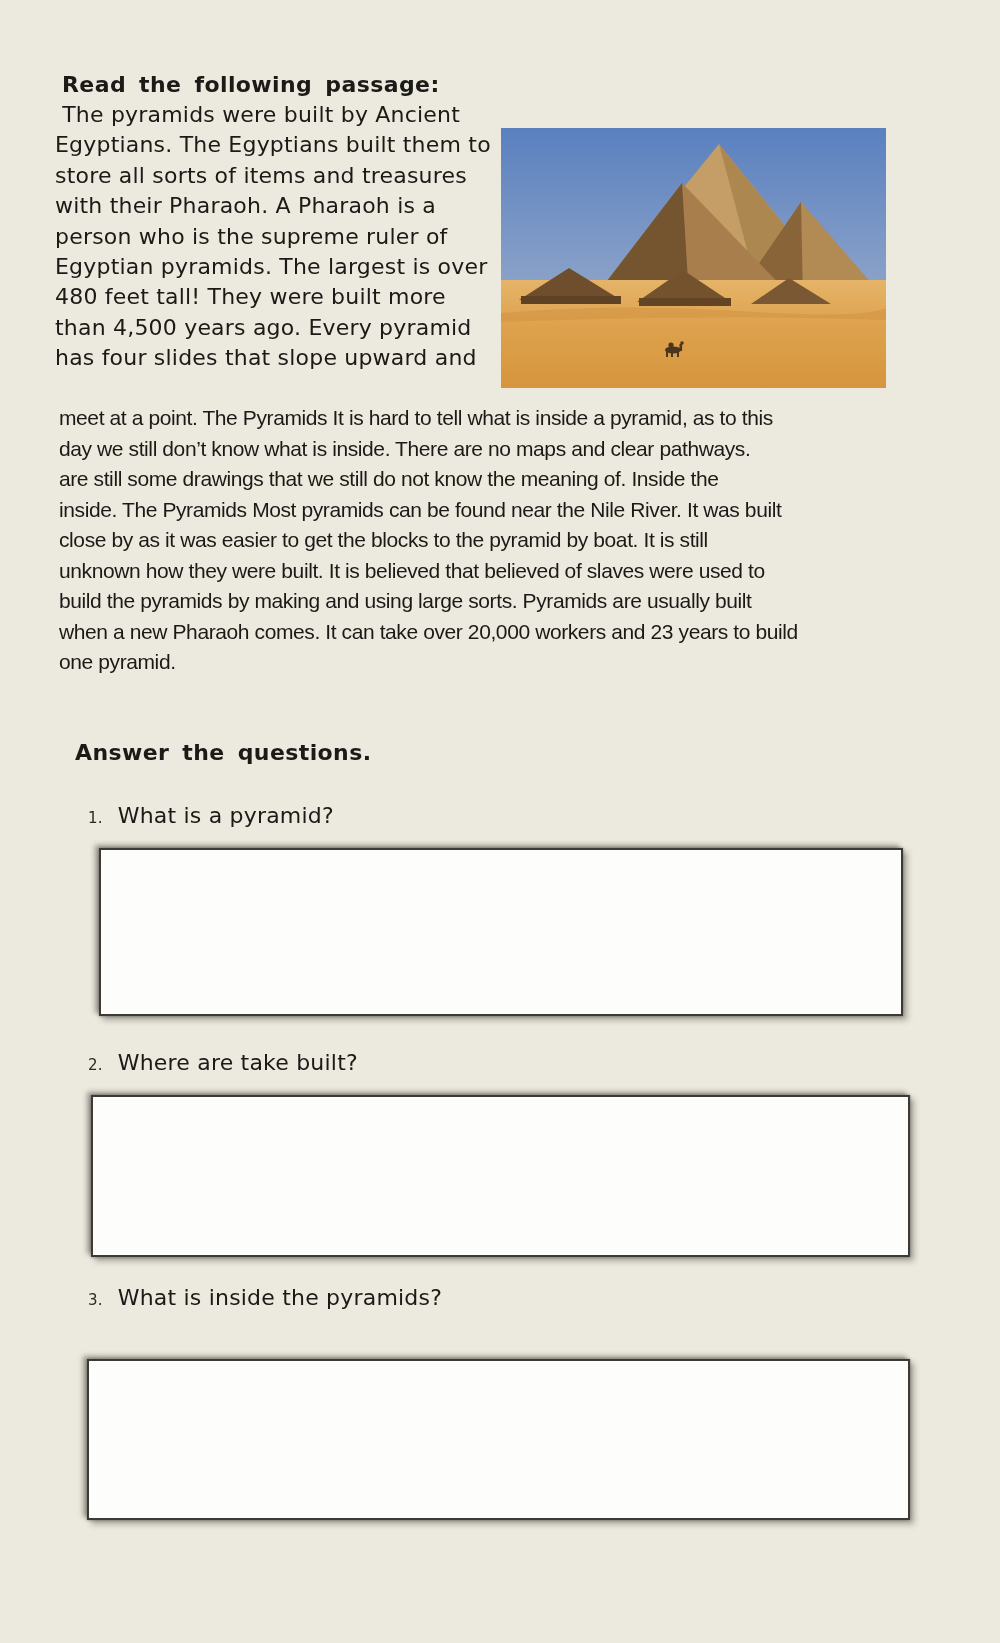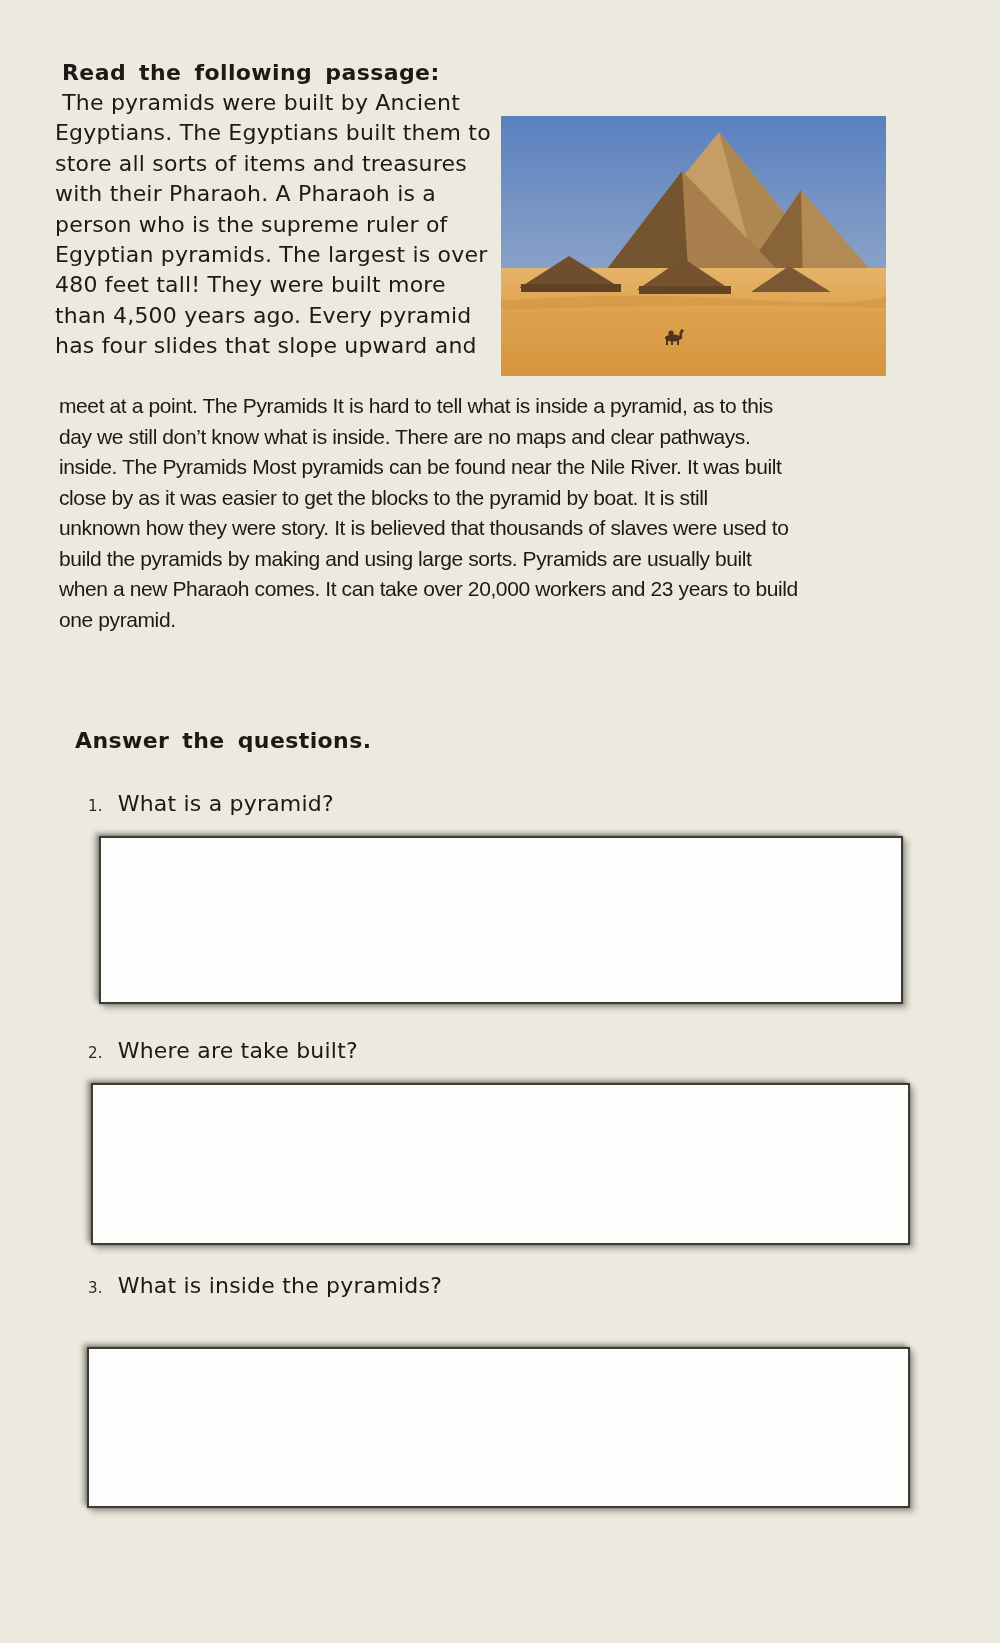--- a/index.html
+++ b/index.html
@@ -4,21 +4,21 @@
 <style>
   html,body{margin:0;padding:0;}
   body{
     width:1000px;height:1643px;
     background:#ece9de;
     font-family:"DejaVu Sans", sans-serif;
     color:#1b1a17;
     position:relative;
     overflow:hidden;
   }
-  .page{position:absolute;inset:0;}
+  .page{position:absolute;inset:0;margin-top:12px;}
 
   
   .h-bold{
     position:absolute;
     font-weight:bold;
     font-size:22px;
     letter-spacing:.4px;
     word-spacing:5px;
     white-space:pre;
   }
@@ -128,23 +128,24 @@
         <rect x="178.5" y="216" width="2.6" height="7"></rect>
         <circle cx="181" cy="215" r="1.8"></circle>
         <circle cx="170" cy="217" r="2.6"></circle>
       </g>
     </svg>
   </div>
 
   <div id="full-lines">
       <div class="pline">meet at a point. The Pyramids It is hard to tell what is inside a pyramid, as to this</div>
       <div class="pline">day we still don’t know what is inside. There are no maps and clear pathways.</div>
+      <div class="pline">are still some drawings that we still do not know the meaning of. Inside the</div>
       <div class="pline">inside. The Pyramids Most pyramids can be found near the Nile River. It was built</div>
       <div class="pline">close by as it was easier to get the blocks to the pyramid by boat. It is still</div>
-      <div class="pline">unknown how they were story. It is believed that thousands of slaves were used to</div>
+      <div class="pline">unknown how they were built. It is believed that believed of slaves were used to</div>
       <div class="pline">build the pyramids by making and using large sorts. Pyramids are usually built</div>
       <div class="pline">when a new Pharaoh comes. It can take over 20,000 workers and 23 years to build</div>
       <div class="pline">one pyramid.</div>
     </div>
 
   <div id="answer-heading" class="h-bold">Answer the questions.</div>
 
   <div id="q1" class="question">
     <span class="qnum">1.</span>
     <span class="qtext">What is a pyramid?</span>

